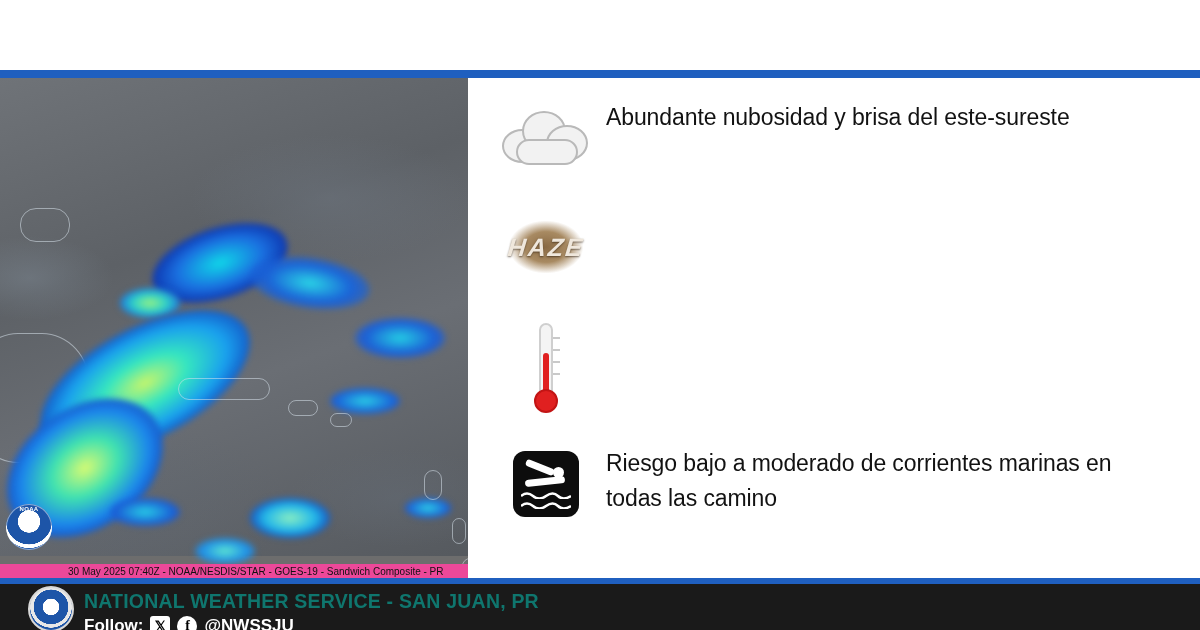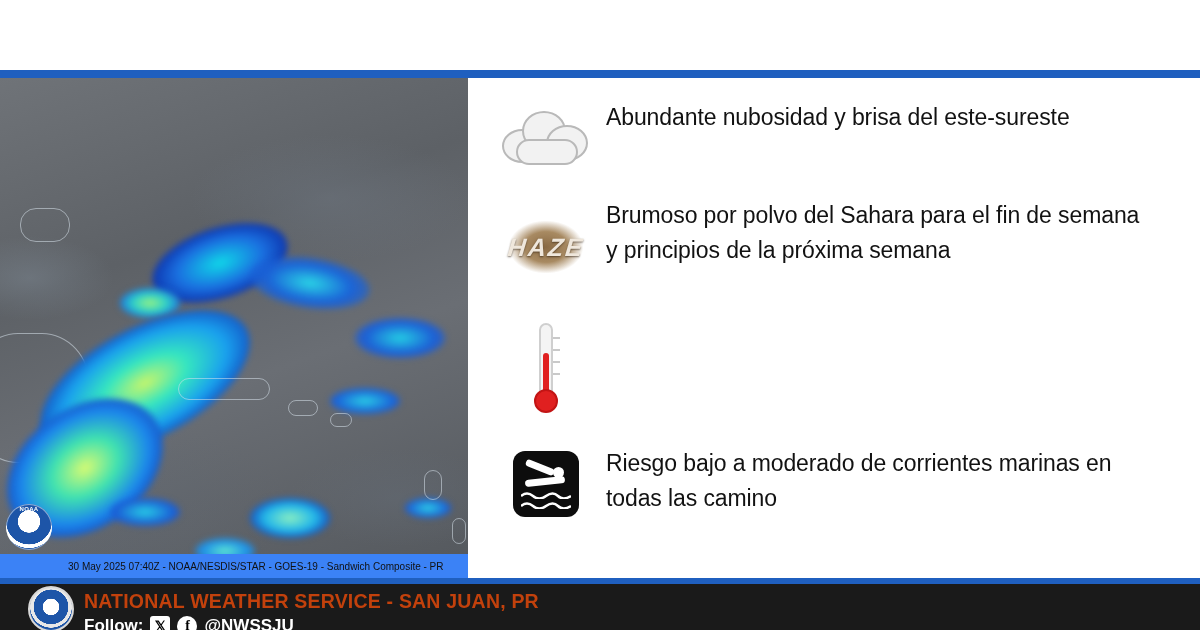--- a/index.html
+++ b/index.html
@@ -81,22 +81,22 @@
     position: absolute; left: 6px; bottom: 28px; width: 46px; height: 46px;
     border-radius: 50%;
     background: radial-gradient(circle at 50% 38%, #ffffff 0 30%, #1d55a8 31% 62%, #ffffff 63% 72%, #1d55a8 73% 100%);
     box-shadow: 0 0 0 1px rgba(255,255,255,.5) inset;
   }
   .noaa-logo .noaa-text {
     position: absolute; left: 0; right: 0; top: 2px; text-align: center;
     font-size: 6px; color: #fff; font-weight: bold; letter-spacing: .3px;
   }
   .sat-caption {
-    position: absolute; left: 0; bottom: 0; width: 482px; height: 24px;
-    background: #3b82f6; color: #111; font-size: 10px;
+    position: absolute; left: 0; bottom: 0; width: 482px; height: 14px;
+    background: #ec4899; color: #111; font-size: 10px;
     display: flex; align-items: center; padding-left: 68px;
     font-family: "Liberation Sans", sans-serif;
   }
 
   
   .bullets {
     position: absolute; left: 468px; top: 0; width: 708px; height: 500px;
     background: #ffffff; padding: 12px 28px 16px 18px;
   }
   .bullet-row { display: flex; align-items: flex-start; margin-bottom: 6px; }
@@ -184,21 +184,21 @@
     background: #1f5fbf;
   }
   .nws-seal {
     position: absolute; left: 28px; top: 586px; width: 46px; height: 46px;
     border-radius: 50%;
     background: radial-gradient(circle at 50% 45%, #ffffff 0 26%, #1d55a8 27% 55%, #e8e8e8 56% 66%, #1d55a8 67% 100%);
     border: 2px solid #d8d8d8;
   }
   .footer-title {
     position: absolute; left: 84px; top: 590px;
-    color: #c2410c; font-size: 19.5px; font-weight: bold; letter-spacing: .2px;
+    color: #0f766e; font-size: 19.5px; font-weight: bold; letter-spacing: .2px;
   }
   .footer-follow {
     position: absolute; left: 84px; top: 616px;
     color: #ffffff; font-size: 17px; font-weight: bold;
     display: flex; align-items: center; gap: 7px;
   }
   .x-badge {
     display: inline-flex; align-items: center; justify-content: center;
     width: 20px; height: 20px; background: #ffffff; color: #000;
     border-radius: 3px; font-size: 14px; font-weight: bold; line-height: 1;
@@ -260,21 +260,20 @@
         </div>
         <div class="bullet-text">Abundante nubosidad y brisa del este-sureste</div>
       </div>
 
       <div class="bullet-row r2">
         <div class="bullet-icon">
           <div class="haze-icon">
             <span>HAZE</span>
           </div>
         </div>
-        <div class="bullet-text">Brumoso por polvo del Sahara para el fin de semana y principios de la próxima semana</div>
       </div>
 
       <div class="bullet-row r3">
         <div class="bullet-icon">
           <div class="thermo">
             <div class="tube"></div>
             <div class="tick" style="top:14px"></div>
             <div class="tick" style="top:26px"></div>
             <div class="tick" style="top:38px"></div>
             <div class="tick" style="top:50px"></div>

